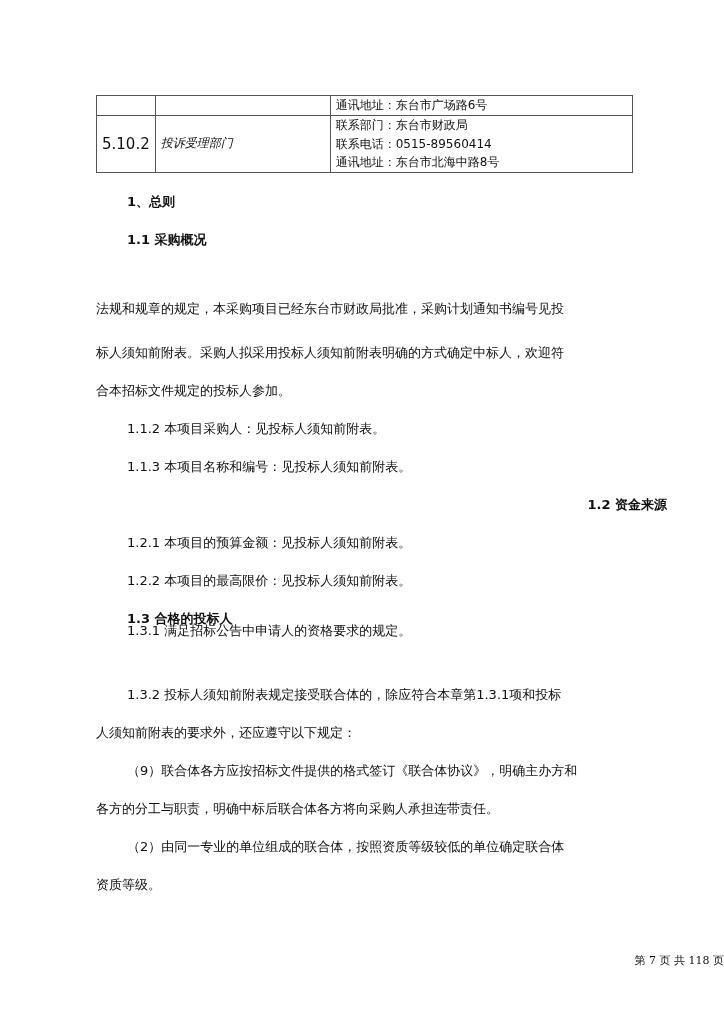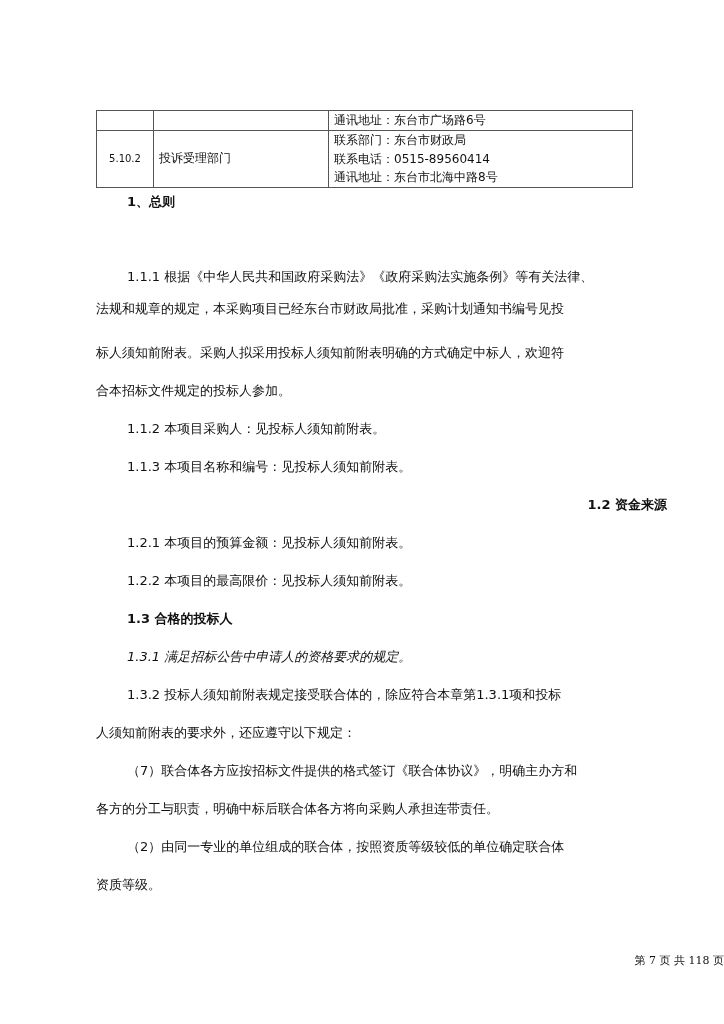--- a/index.html
+++ b/index.html
@@ -1,24 +1,24 @@
 <!DOCTYPE html>
 <html><head>
 <meta charset="utf-8">
 <style>
   html, body { margin: 0; padding: 0; background: #ffffff; }
   body { width: 724px; height: 1024px; position: relative; overflow: hidden;
          font-family: "DejaVu Sans", "Liberation Sans", sans-serif; color: #111; }
   .page { position: absolute; left: 0; top: 0; width: 724px; height: 1024px; }
 
-  table.info { position: absolute; left: 96px; top: 110px; width: 537px;
+  table.info { position: absolute; left: 96px; top: 95px; width: 537px;
                border-collapse: collapse; font-size: 12px; }
   table.info td { border: 1px solid #555; padding: 0 5px; vertical-align: middle; }
-  td.c1 { width: 46px; text-align: center; font-size: 10px; }
-  td.c2 { width: 164px; }
+  td.c1 { width: 46px; text-align: center; font-size: 15px; }
+  td.c2 { width: 164px; font-style: italic; }
   td.c3 { line-height: 18.5px; }
   .row1 td { height: 19px; }
 
   .para { position: absolute; left: 96px; width: 540px; font-size: 13px;
           line-height: 16px; white-space: nowrap; }
   .indent { left: 127px; }
   .bold { font-weight: bold; }
 
   .footer { position: absolute; top: 953px; left: 0; width: 724px; text-align: right;
             font-size: 11px; font-family: "DejaVu Serif", "Liberation Serif", serif; }
@@ -43,39 +43,39 @@
       <td class="c3">
         <div>联系部门：东台市财政局</div>
         <div>联系电话：0515-89560414</div>
         <div>通讯地址：东台市北海中路8号</div>
       </td>
     </tr>
   </tbody>
     </table>
 
   <div class="para indent bold" style="top:194px;">1、总则</div>
+  <div class="para indent bold" style="top:232px;">1.1 采购概况</div>
 
-  <div class="para indent" style="top:269px;">1.1.1 根据《中华人民共和国政府采购法》《政府采购法实施条例》等有关法律、</div>
   <div class="para" style="top:301px;">法规和规章的规定，本采购项目已经东台市财政局批准，采购计划通知书编号见投</div>
   <div class="para" style="top:345px;">标人须知前附表。采购人拟采用投标人须知前附表明确的方式确定中标人，欢迎符</div>
   <div class="para" style="top:383px;">合本招标文件规定的投标人参加。</div>
 
   <div class="para indent" style="top:421px;">1.1.2 本项目采购人：见投标人须知前附表。</div>
   <div class="para indent" style="top:459px;">1.1.3 本项目名称和编号：见投标人须知前附表。</div>
 
   <div class="para indent bold" style="top:497px;text-align:right;">1.2 资金来源</div>
   <div class="para indent" style="top:535px;">1.2.1 本项目的预算金额：见投标人须知前附表。</div>
   <div class="para indent" style="top:573px;">1.2.2 本项目的最高限价：见投标人须知前附表。</div>
 
   <div class="para indent bold" style="top:611px;">1.3 合格的投标人</div>
-  <div class="para indent" style="top:649px;font-style:italic;">1.3.1 满足招标公告中申请人的资格要求的规定。</div>
+  <div class="para indent" style="top:623px;">1.3.1 满足招标公告中申请人的资格要求的规定。</div>
 
   <div class="para indent" style="top:687px;">1.3.2 投标人须知前附表规定接受联合体的，除应符合本章第1.3.1项和投标</div>
   <div class="para" style="top:725px;">人须知前附表的要求外，还应遵守以下规定：</div>
 
-  <div class="para indent" style="top:763px;">（7）联合体各方应按招标文件提供的格式签订《联合体协议》，明确主办方和</div>
+  <div class="para indent" style="top:763px;">（9）联合体各方应按招标文件提供的格式签订《联合体协议》，明确主办方和</div>
   <div class="para" style="top:801px;">各方的分工与职责，明确中标后联合体各方将向采购人承担连带责任。</div>
 
   <div class="para indent" style="top:839px;">（2）由同一专业的单位组成的联合体，按照资质等级较低的单位确定联合体</div>
   <div class="para" style="top:877px;">资质等级。</div>
 
   <div class="footer">第 7 页 共 118 页</div>
 </div>
 
 </body></html>

